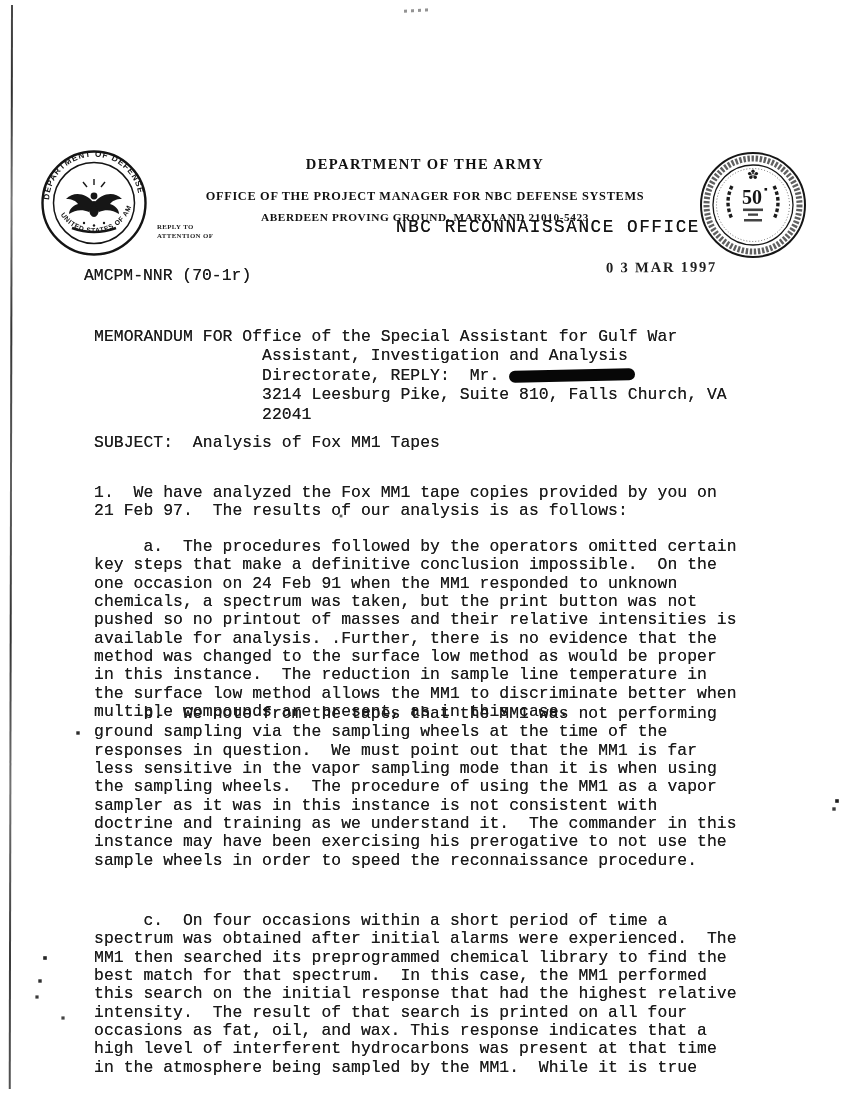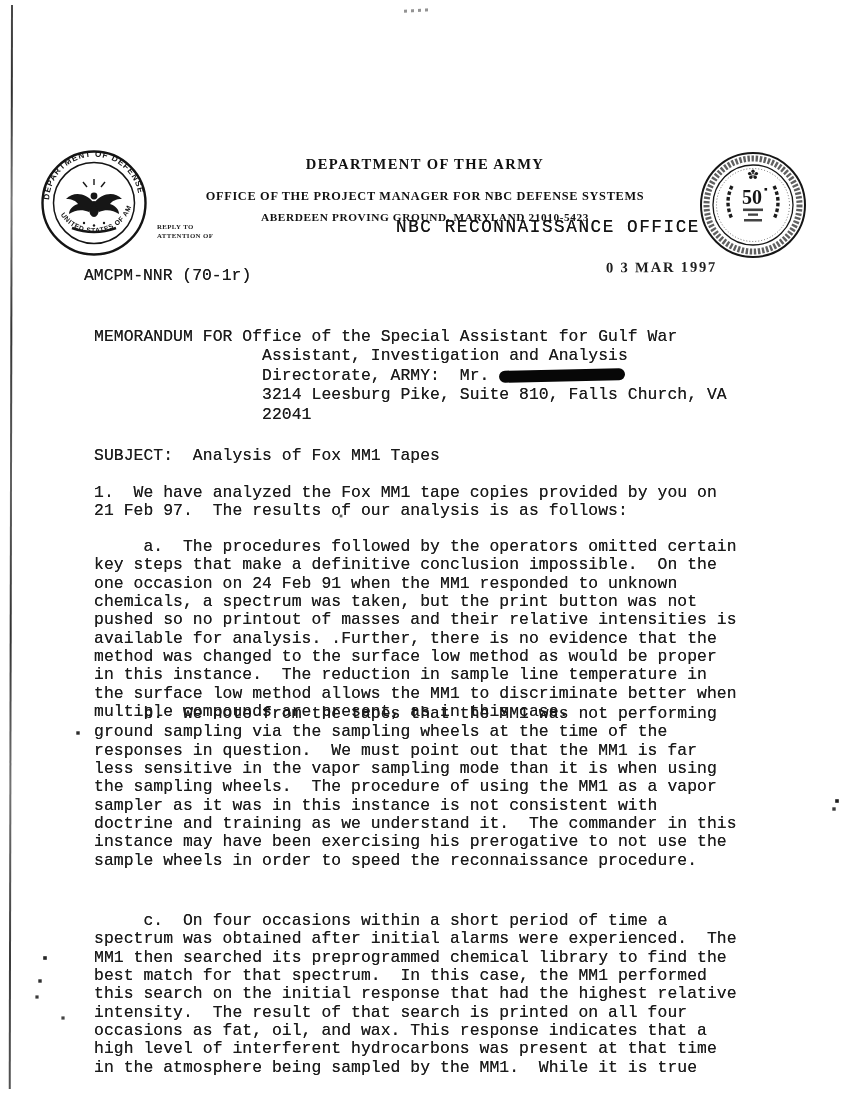--- a/index.html
+++ b/index.html
@@ -63,21 +63,21 @@
     letter-spacing:1.8px;color:#1d1d1d;transform:rotate(-0.4deg);
   }
 
   
   .memo-block{position:absolute;left:94px;top:327px;}
   .memo-block .pre{line-height:19.4px;}
   .redaction{
     display:inline-block;width:126px;height:12px;background:#070707;
     border-radius:6px;transform:rotate(-1.2deg) translateY(1.5px);
   }
-  .subject-line{position:absolute;left:94px;top:434px;margin-top:13px;}
+  .subject-line{position:absolute;left:94px;top:434px;}
   .para-1{position:absolute;left:94px;top:484px;}
   .para-a{position:absolute;left:94px;top:538px;}
   .para-b{position:absolute;left:94px;top:705px;}
   .para-c{position:absolute;left:94px;top:912px;}
 </style>
 </head>
 <body>
 
 <div class="page">
 
@@ -151,21 +151,21 @@
     <div>REPLY TO</div>
     <div>ATTENTION OF</div>
   </div>
 
   <div class="office-symbol">AMCPM-NNR (70-1r)</div>
   <div class="date-stamp sans">0 3 MAR 1997</div>
 
   <div class="memo-block">
     <div class="pre">MEMORANDUM FOR Office of the Special Assistant for Gulf War</div>
     <div class="pre">                 Assistant, Investigation and Analysis</div>
-    <div class="pre"><span>                 Directorate, ARMY:  Mr. </span><span class="redaction"></span></div>
+    <div class="pre"><span>                 Directorate, REPLY:  Mr. </span><span class="redaction"></span></div>
     <div class="pre">                 3214 Leesburg Pike, Suite 810, Falls Church, VA</div>
     <div class="pre">                 22041</div>
   </div>
 
   <div class="subject-line pre">SUBJECT:  Analysis of Fox MM1 Tapes</div>
 
   <div class="para-1 pre">1.  We have analyzed the Fox MM1 tape copies provided by you on
 21 Feb 97.  The results of our analysis is as follows:</div>
   <div class="para-a pre">     a.  The procedures followed by the operators omitted certain
 key steps that make a definitive conclusion impossible.  On the

